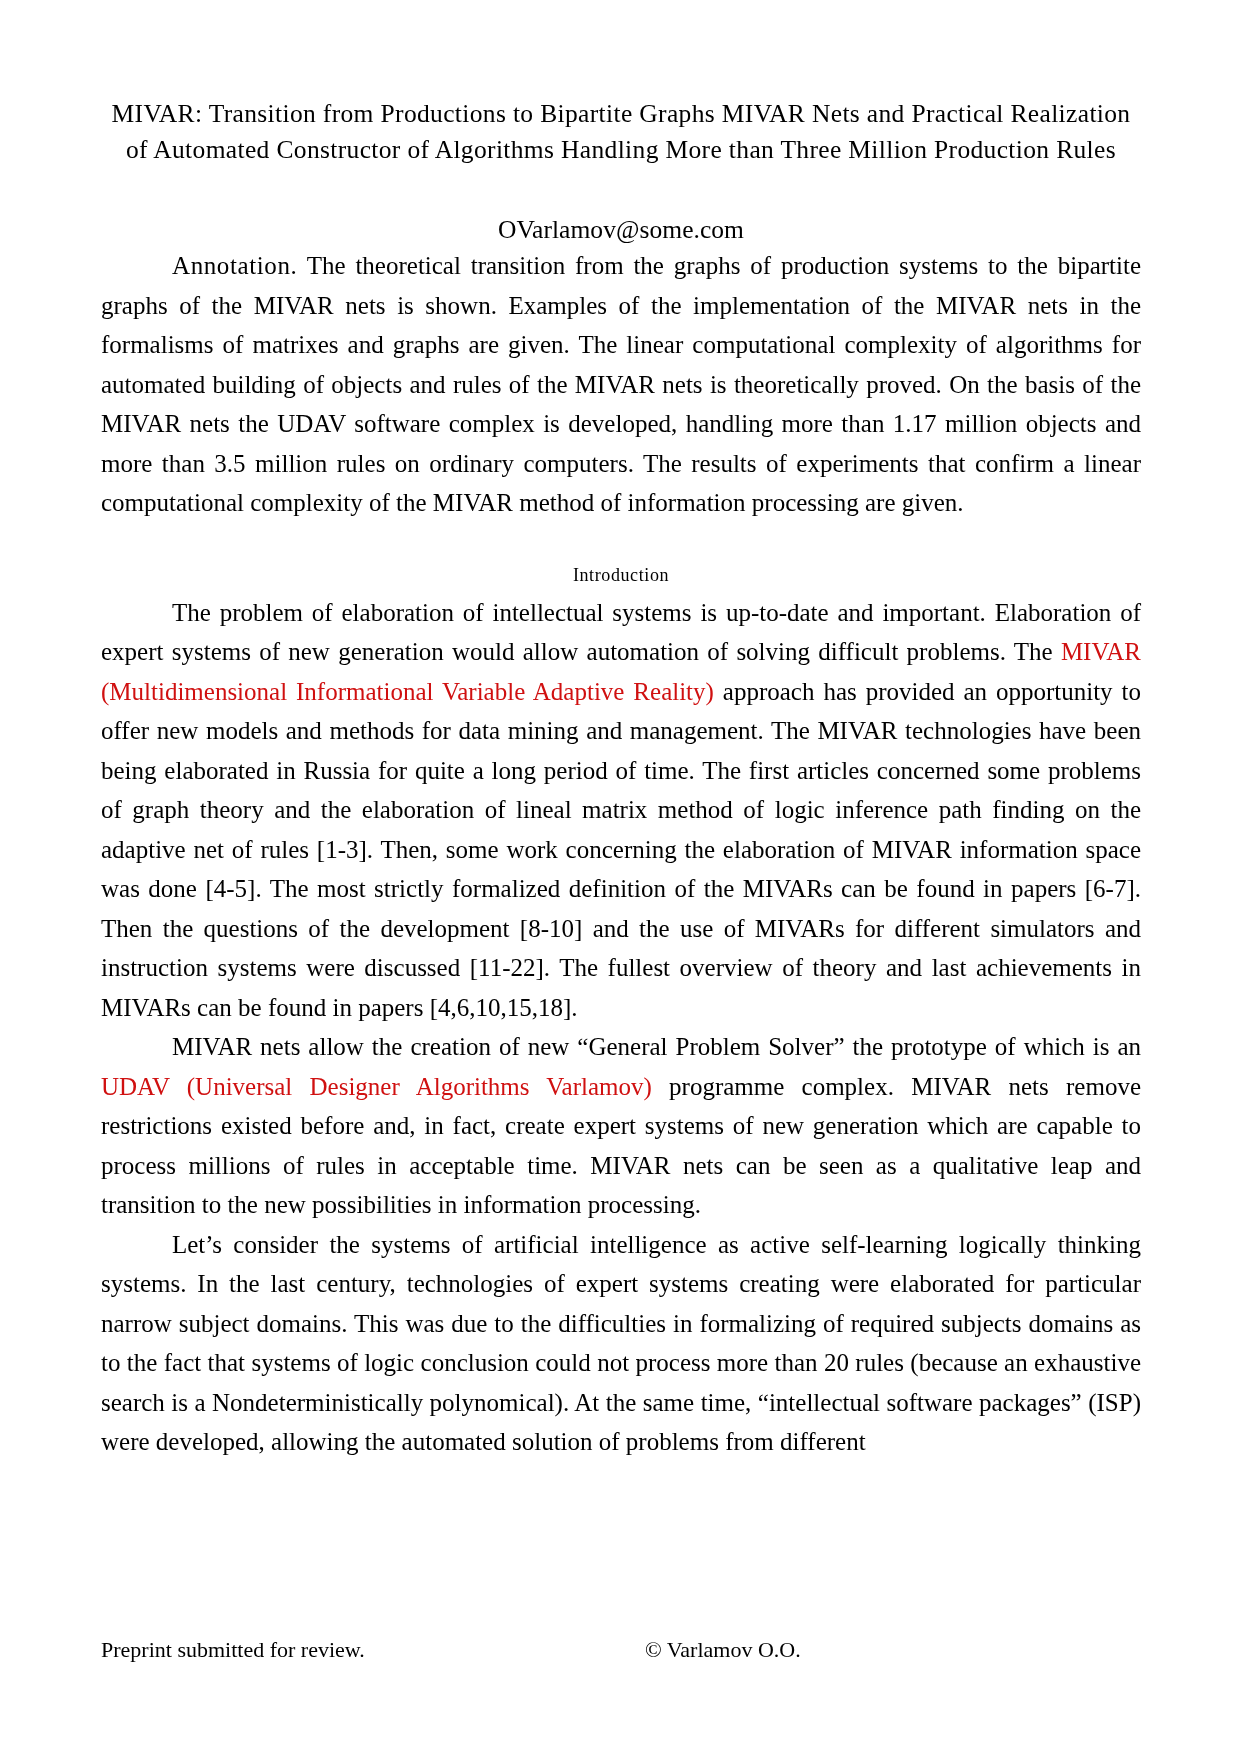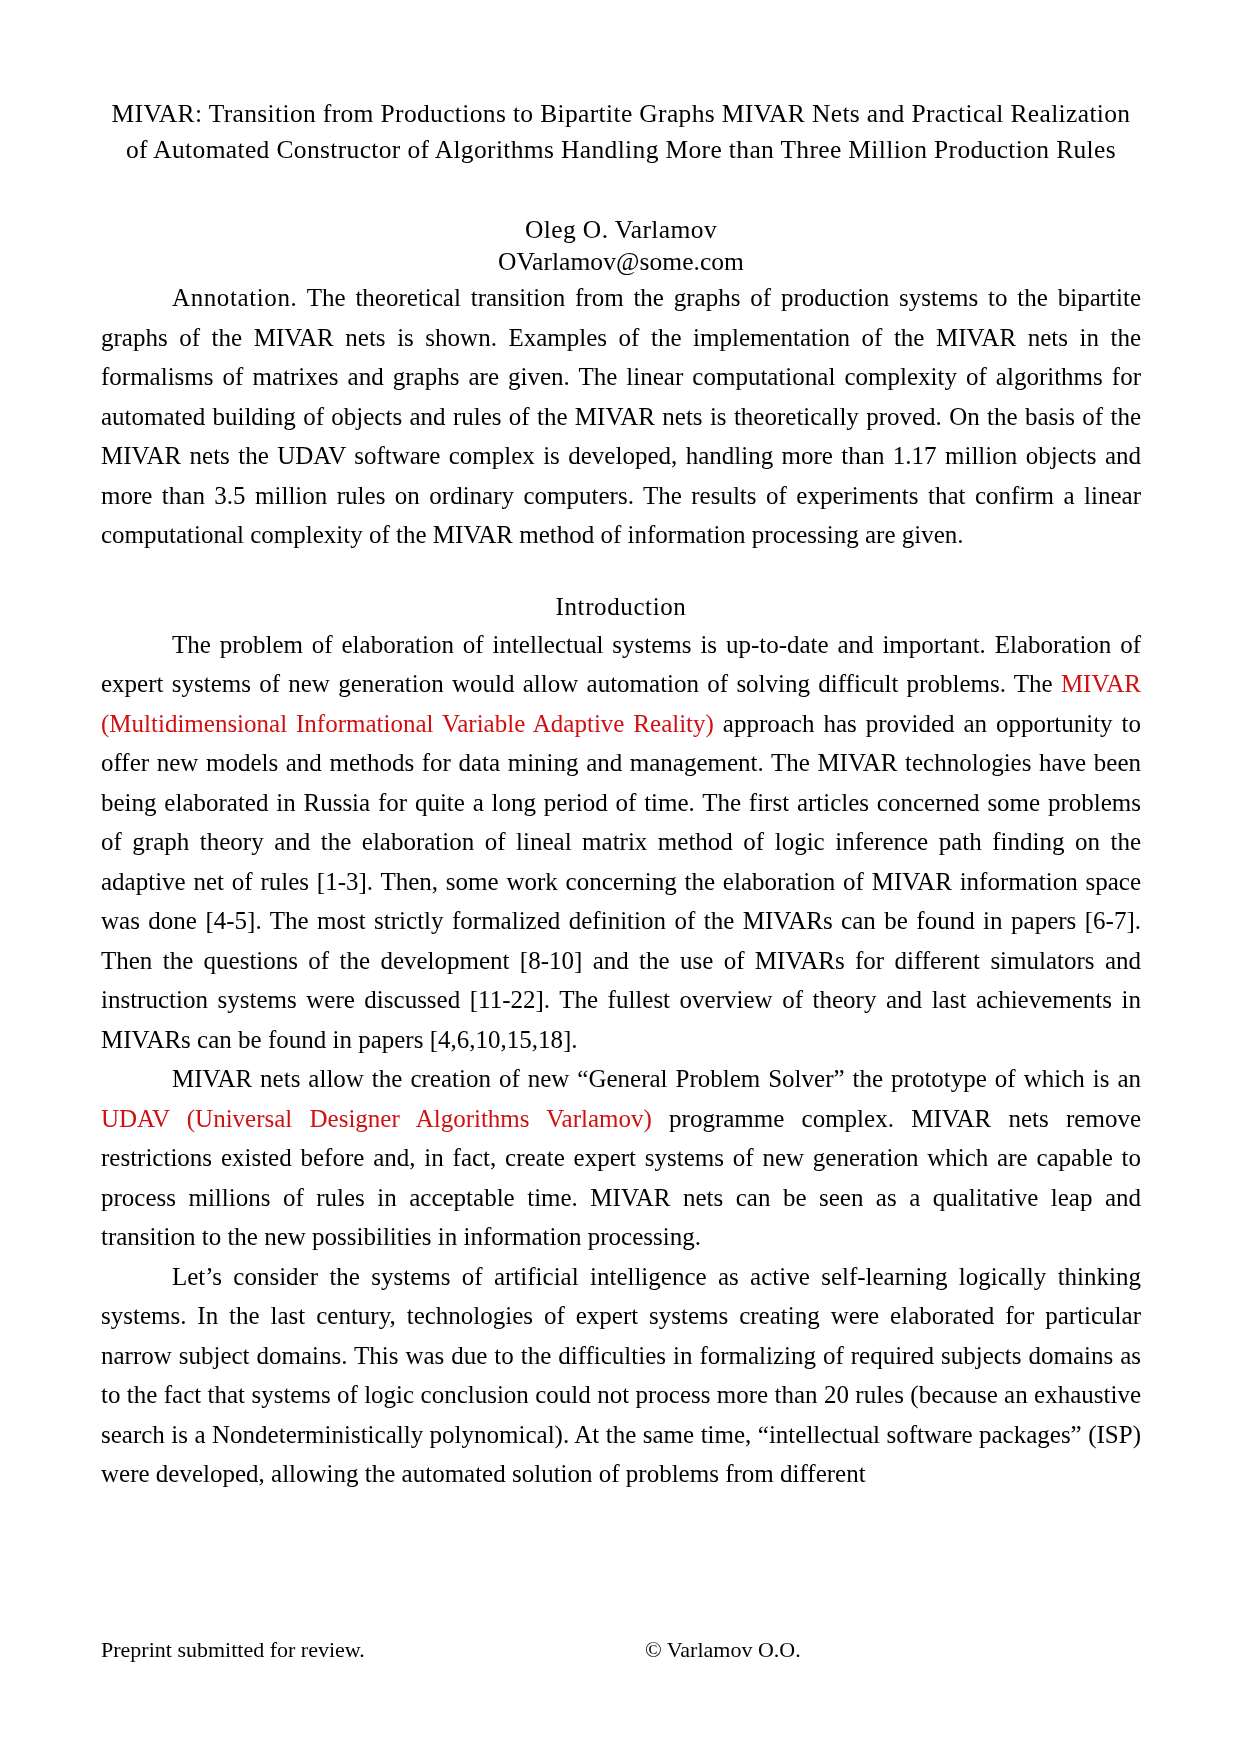--- a/index.html
+++ b/index.html
@@ -63,21 +63,21 @@
     margin-top: 34px;
   }
   .lead-word {
     letter-spacing: 0.6px;
   }
   .keywords-para {
     margin-top: 38px;
   }
   .section-heading {
     text-align: center;
-    font-size: 25px;
+    font-size: 18px;
     line-height: 36px;
     margin: 34px 0 0 0;
     font-weight: normal;
     letter-spacing: 0.6px;
   }
   .intro-para {
     margin-top: 0;
   }
   .red {
     color: #d01010;
@@ -104,21 +104,20 @@
 </head>
 <body>
 
 <div class="page">
 
   <div class="content">
 
     <h1 class="title">MIVAR: Transition from Productions to Bipartite Graphs MIVAR Nets and Practical Realization of Automated Constructor of Algorithms Handling More than Three Million Production Rules</h1>
 
     <div class="author-block">
-      <div class="author-name">Oleg O. Varlamov</div>
       <div class="email">OVarlamov@some.com</div>
     </div>
 
     <p class="para annotation-para"><span class="lead-word">Annotation.</span><span> The theoretical transition from the graphs of production systems to the bipartite graphs of the MIVAR nets is shown. Examples of the implementation of the MIVAR nets in the formalisms of matrixes and graphs are given. The linear computational complexity of algorithms for automated building of objects and rules of the MIVAR nets is theoretically proved. On the basis of the MIVAR nets the UDAV software complex is developed, handling more than 1.17 million objects and more than 3.5 million rules on ordinary computers. The results of experiments that confirm a linear computational complexity of the MIVAR method of information processing are given.</span></p>
 
 
     <h2 class="section-heading">Introduction</h2>
 
     <p class="para intro-para"><span>The problem of elaboration of intellectual systems is up-to-date and important. Elaboration of expert systems of new generation would allow automation of solving difficult problems. The </span><span class="red">MIVAR (Multidimensional Informational Variable Adaptive Reality)</span><span> approach has provided an opportunity to offer new models and methods for data mining and management. The MIVAR technologies have been being elaborated in Russia for quite a long period of time. The first articles concerned some problems of graph theory and the elaboration of lineal matrix method of logic inference path finding on the adaptive net of rules [1-3]. Then, some work concerning the elaboration of MIVAR information space was done [4-5]. The most strictly formalized definition of the MIVARs can be found in papers [6-7]. Then the questions of the development [8-10] and the use of MIVARs for different simulators and instruction systems were discussed [11-22]. The fullest overview of theory and last achievements in MIVARs can be found in papers [4,6,10,15,18].</span></p>
     <p class="para"><span>MIVAR nets allow the creation of new “General Problem Solver” the prototype of which is an </span><span class="red">UDAV (Universal Designer Algorithms Varlamov)</span><span> programme complex. MIVAR nets remove restrictions existed before and, in fact, create expert systems of new generation which are capable to process millions of rules in acceptable time. MIVAR nets can be seen as a qualitative leap and transition to the new possibilities in information processing.</span></p>

